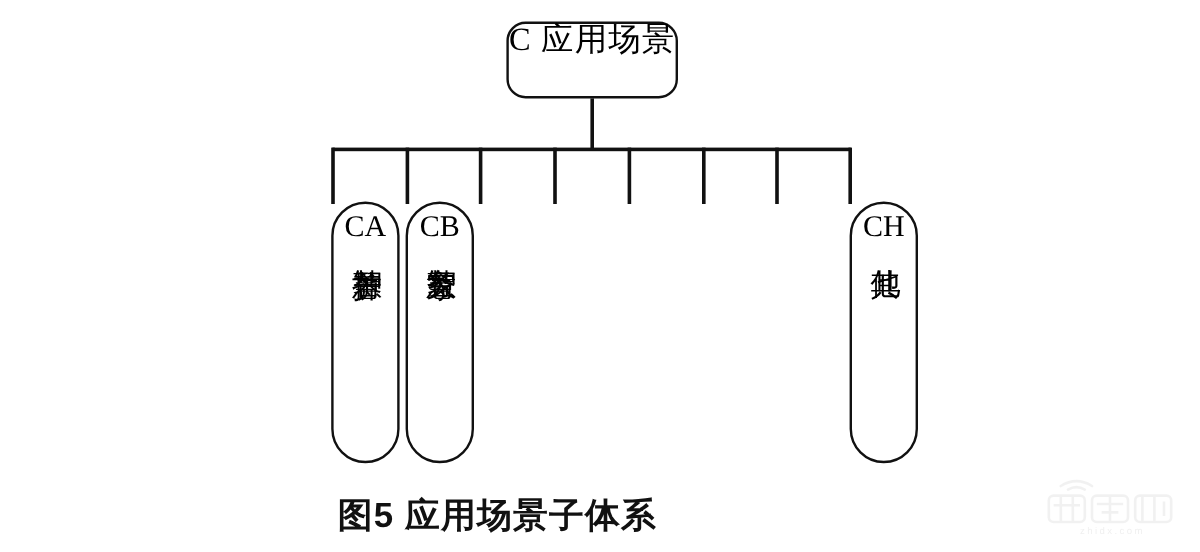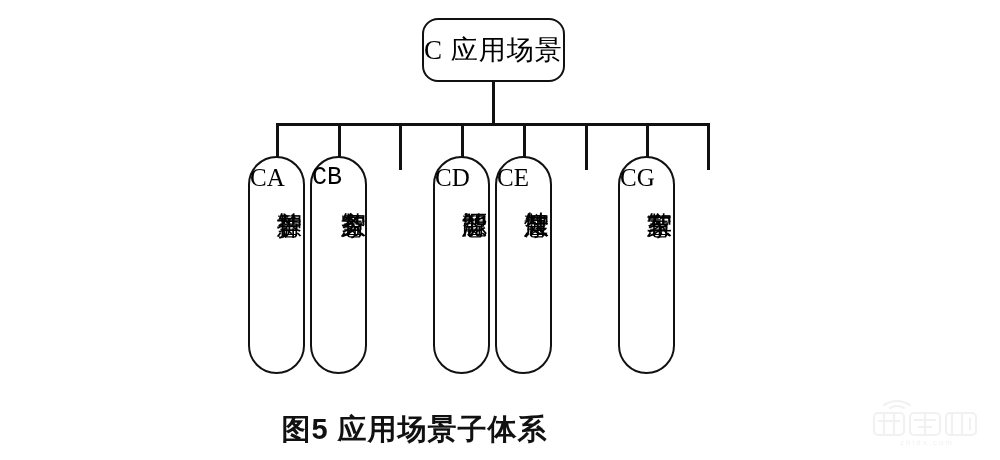--- a/index.html
+++ b/index.html
@@ -29,51 +29,53 @@
     position: absolute;
     left: 422px;
     top: 18px;
     width: 143px;
     height: 64px;
     border: 2.5px solid #111111;
     border-radius: 16px;
     background: #ffffff;
     box-sizing: border-box;
     display: flex;
-    align-items: center;
+    align-items: flex-start;
     justify-content: center;
   }
   .root-label {
     font-size: 27px;
     line-height: 1;
     letter-spacing: 1px;
     white-space: nowrap;
   }
 
   
   .line {
     position: absolute;
     background: #111111;
   }
   .v-line { width: 3px; }
   .h-line { height: 3px; }
 
   
   .child-node {
     position: absolute;
-    top: 156px;
+    top: 168px;
     width: 57px;
     height: 218px;
     border: 2.2px solid #111111;
     border-radius: 29px;
     background: #ffffff;
     box-sizing: border-box;
     display: flex;
     flex-direction: column;
+    align-items: center;
     padding-top: 6px;
+    margin-left: 28px;
   }
   .child-code {
     font-size: 25px;
     line-height: 1.08;
     letter-spacing: 0px;
     white-space: nowrap;
   }
   .child-text {
     font-size: 25px;
     line-height: 1.12;
@@ -139,42 +141,34 @@
   <div class="line v-line" style="left:523px; top:123px; height:47px;"></div>
   <div class="line v-line" style="left:585px; top:123px; height:47px;"></div>
   <div class="line v-line" style="left:646px; top:123px; height:47px;"></div>
   <div class="line v-line" style="left:707px; top:123px; height:47px;"></div>
 
   <div class="child-node" style="left:248px;">
     <span class="child-code">CA</span>
     <span class="child-text">智慧养护</span>
   </div>
 
-  <div class="child-node" style="left:310px;font-family:Liberation Mono, monospace;">
+  <div class="child-node" style="left:310px;">
     <span class="child-code">CB</span>
     <span class="child-text">智慧家务</span>
   </div>
 
 
-  <div class="child-node" style="left:433px;">
-    <span class="child-code">CD</span>
-    <span class="child-text">智慧能源</span>
-  </div>
-
-  <div class="child-node" style="left:495px;">
-    <span class="child-code">CE</span>
-    <span class="child-text">智慧健康</span>
-  </div>
 
 
-  <div class="child-node" style="left:618px;">
-    <span class="child-code">CG</span>
-    <span class="child-text">智慧车家</span>
+
+
+  <div class="child-node" style="left:680px;">
+    <span class="child-code">CH</span>
+    <span class="child-text">其他</span>
   </div>
-
 
   <div class="caption">图5 应用场景子体系</div>
 
   <div class="watermark">
     <svg width="122" height="42" viewBox="0 0 122 42">
       <g fill="none" stroke="#9a9a9a" stroke-width="2.2">
         <path d="M18 7 Q31 -1 44 7" stroke-linecap="round"></path>
         <path d="M24 10 Q31 6 38 10" stroke-linecap="round"></path>
         <rect x="8" y="15" width="30" height="22" rx="4"></rect>
         <path d="M12 23 h22 M18 15 v22 M28 15 v22"></path>

